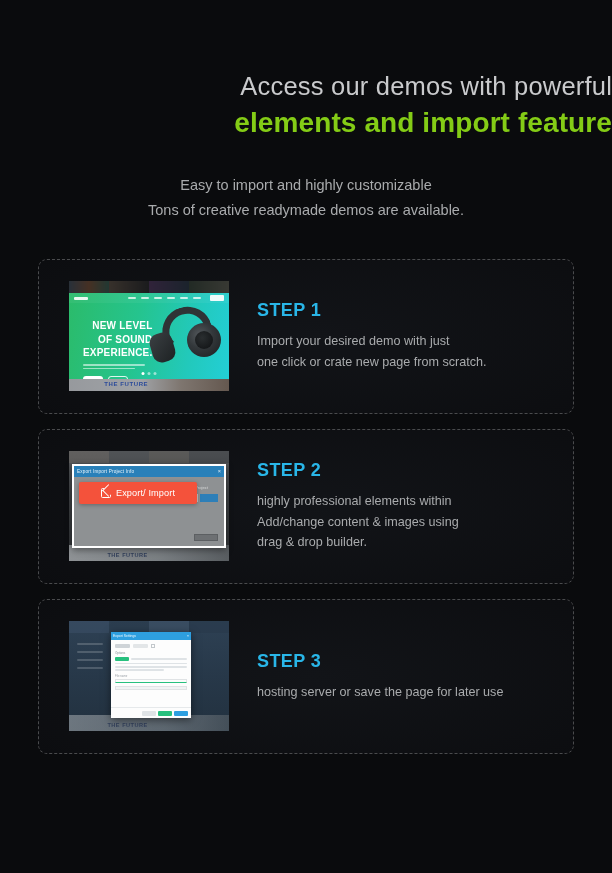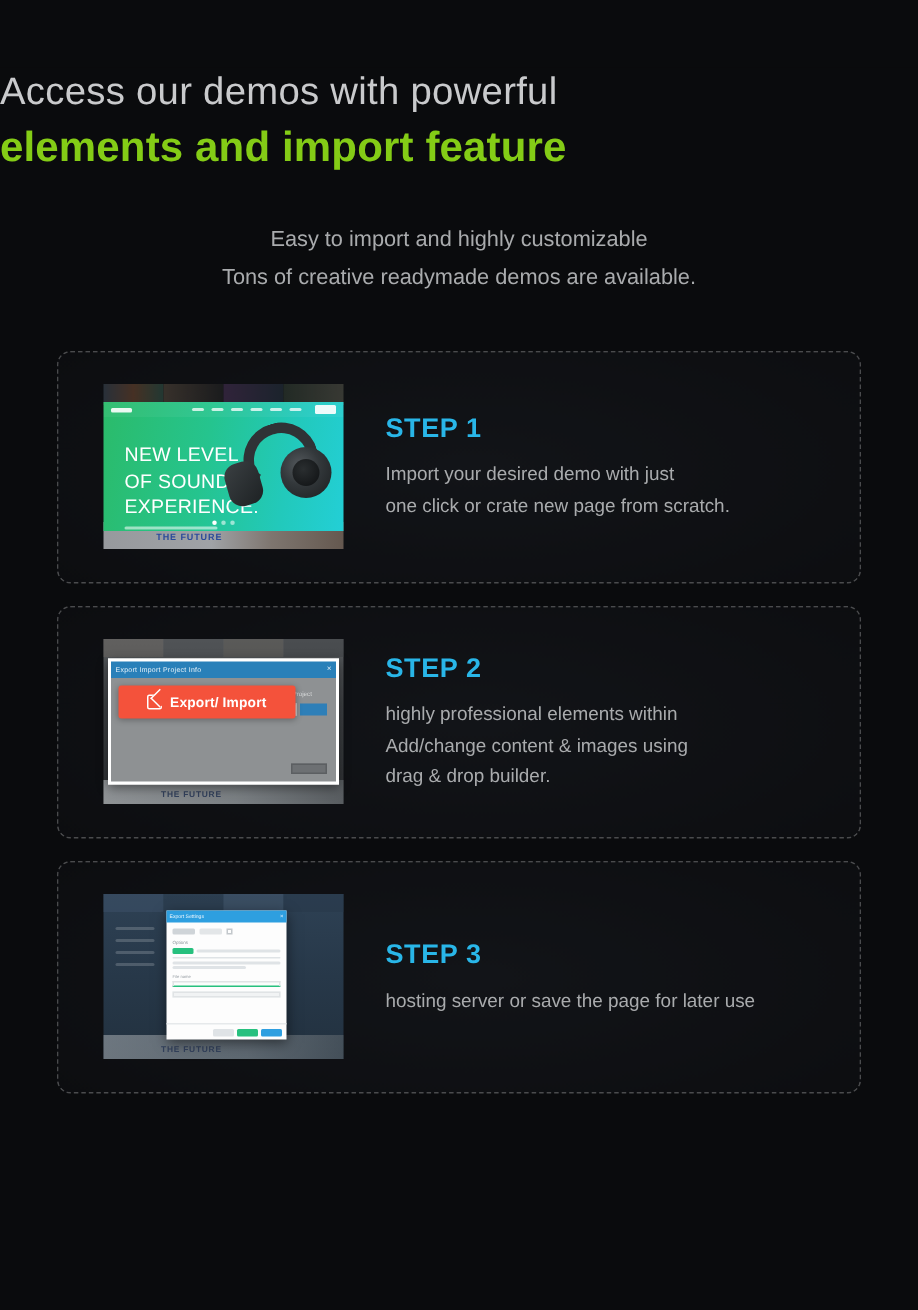--- a/index.html
+++ b/index.html
@@ -15,22 +15,22 @@
 
   .page {
     position: relative;
     width: 612px;
     height: 873px;
     background: #0a0b0d;
   }
 
   
   .hero {
-    text-align: left;
-    margin-top: 45px;
+    padding-top: 70px;
+    text-align: right;
   }
   .hero-line1 {
     font-size: 25.5px;
     font-weight: 300;
     color: #c9cacc;
     letter-spacing: 0.2px;
     line-height: 1.28;
   }
   .hero-line2 {
     font-size: 28px;
@@ -110,22 +110,22 @@
     display: flex; align-items: center; padding: 0 5px;
     background: rgba(255,255,255,.05);
   }
   .t1-logo { width: 14px; height: 3px; background: rgba(255,255,255,.9); border-radius: 1px; }
   .t1-menu { margin-left: auto; display: flex; gap: 5px; align-items: center; }
   .t1-menu b { display: block; width: 8px; height: 2px; background: rgba(255,255,255,.75); border-radius: 1px; }
   .t1-cta { width: 14px; height: 6px; background: rgba(255,255,255,.92); border-radius: 1px; margin-left: 4px; }
 
   .t1-copy { position: absolute; left: 14px; top: 26px; }
   .t1-h {
-    font-size: 13px; font-weight: 400; color: #ffffff;
-    line-height: 1.33; letter-spacing: .2px; text-transform: uppercase;
+    font-size: 10px; font-weight: 700; color: #ffffff;
+    line-height: 1.33; letter-spacing: .2px; text-transform: uppercase; text-align: right;
   }
   .t1-p { margin-top: 5px; }
   .t1-p i { display: block; height: 1.6px; background: rgba(255,255,255,.55); border-radius: 1px; margin-bottom: 2px; }
   .t1-p i:nth-child(1){ width: 62px; }
   .t1-p i:nth-child(2){ width: 52px; }
   .t1-btns { margin-top: 7px; display: flex; gap: 5px; }
   .t1-btns span { display: block; width: 20px; height: 6px; border-radius: 3px; }
   .t1-btns span:nth-child(1){ background: #ffffff; }
   .t1-btns span:nth-child(2){ background: transparent; border: 1px solid rgba(255,255,255,.85); }
 
@@ -220,21 +220,21 @@
   .t2-cta-icon {
     position: relative; width: 10px; height: 10px;
     border: 1.6px solid #ffffff; border-radius: 1.5px;
   }
   .t2-cta-icon::after {
     content: ""; position: absolute; right: -3.5px; top: -3.5px;
     width: 8px; height: 8px; background: #f4523b;
     border-left: 1.6px solid #ffffff; border-bottom: 1.6px solid #ffffff;
     transform: rotate(45deg);
   }
-  .t2-cta-text { font-size: 9.2px; font-weight: 700; color: #ffffff; letter-spacing: .1px; }
+  .t2-cta-text { font-size: 9.2px; font-weight: 400; color: #ffffff; letter-spacing: .1px; }
 
   
   .t3 { position: absolute; inset: 0; }
   .t3-bg {
     position: absolute; inset: 0;
     background: linear-gradient(180deg,#2e4154 0%,#273849 50%,#22313f 100%);
   }
   .t3-bg-strip { position: absolute; top: 0; left: 0; right: 0; height: 12px; display: flex; opacity: .55; }
   .t3-bg-strip i { flex: 1; }
   .t3-bg-strip i:nth-child(1){ background: #3d5168; }

